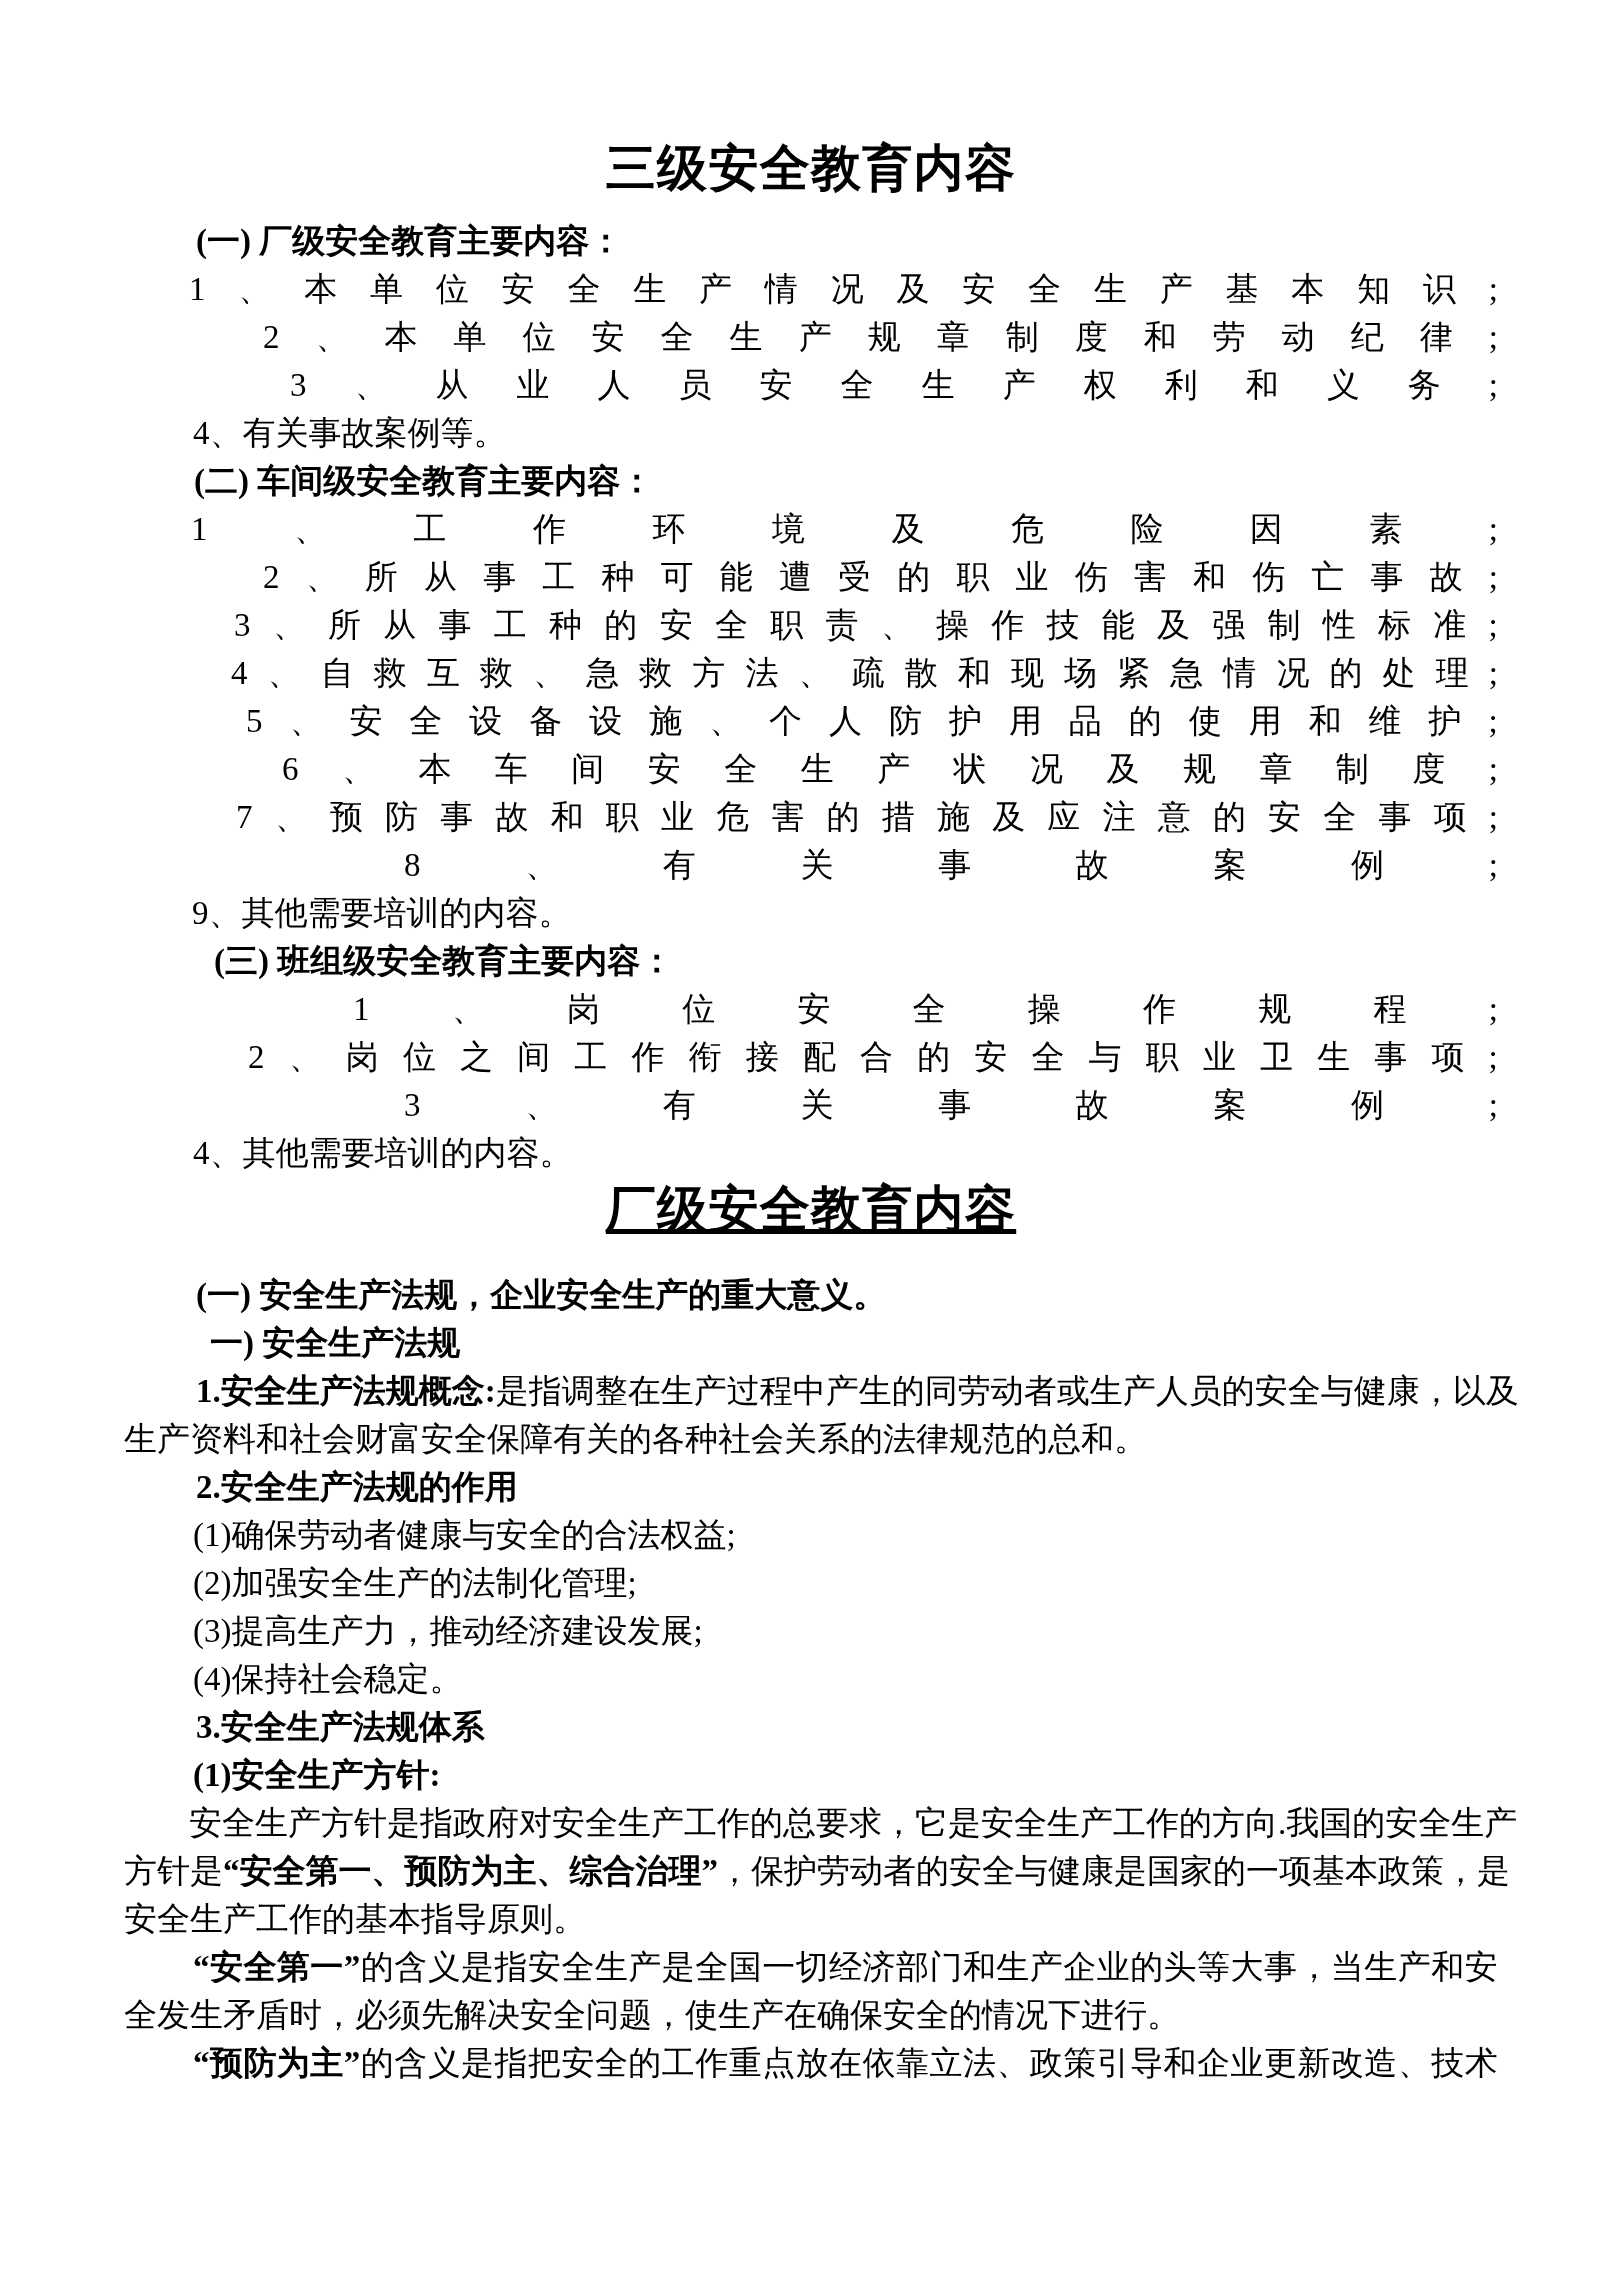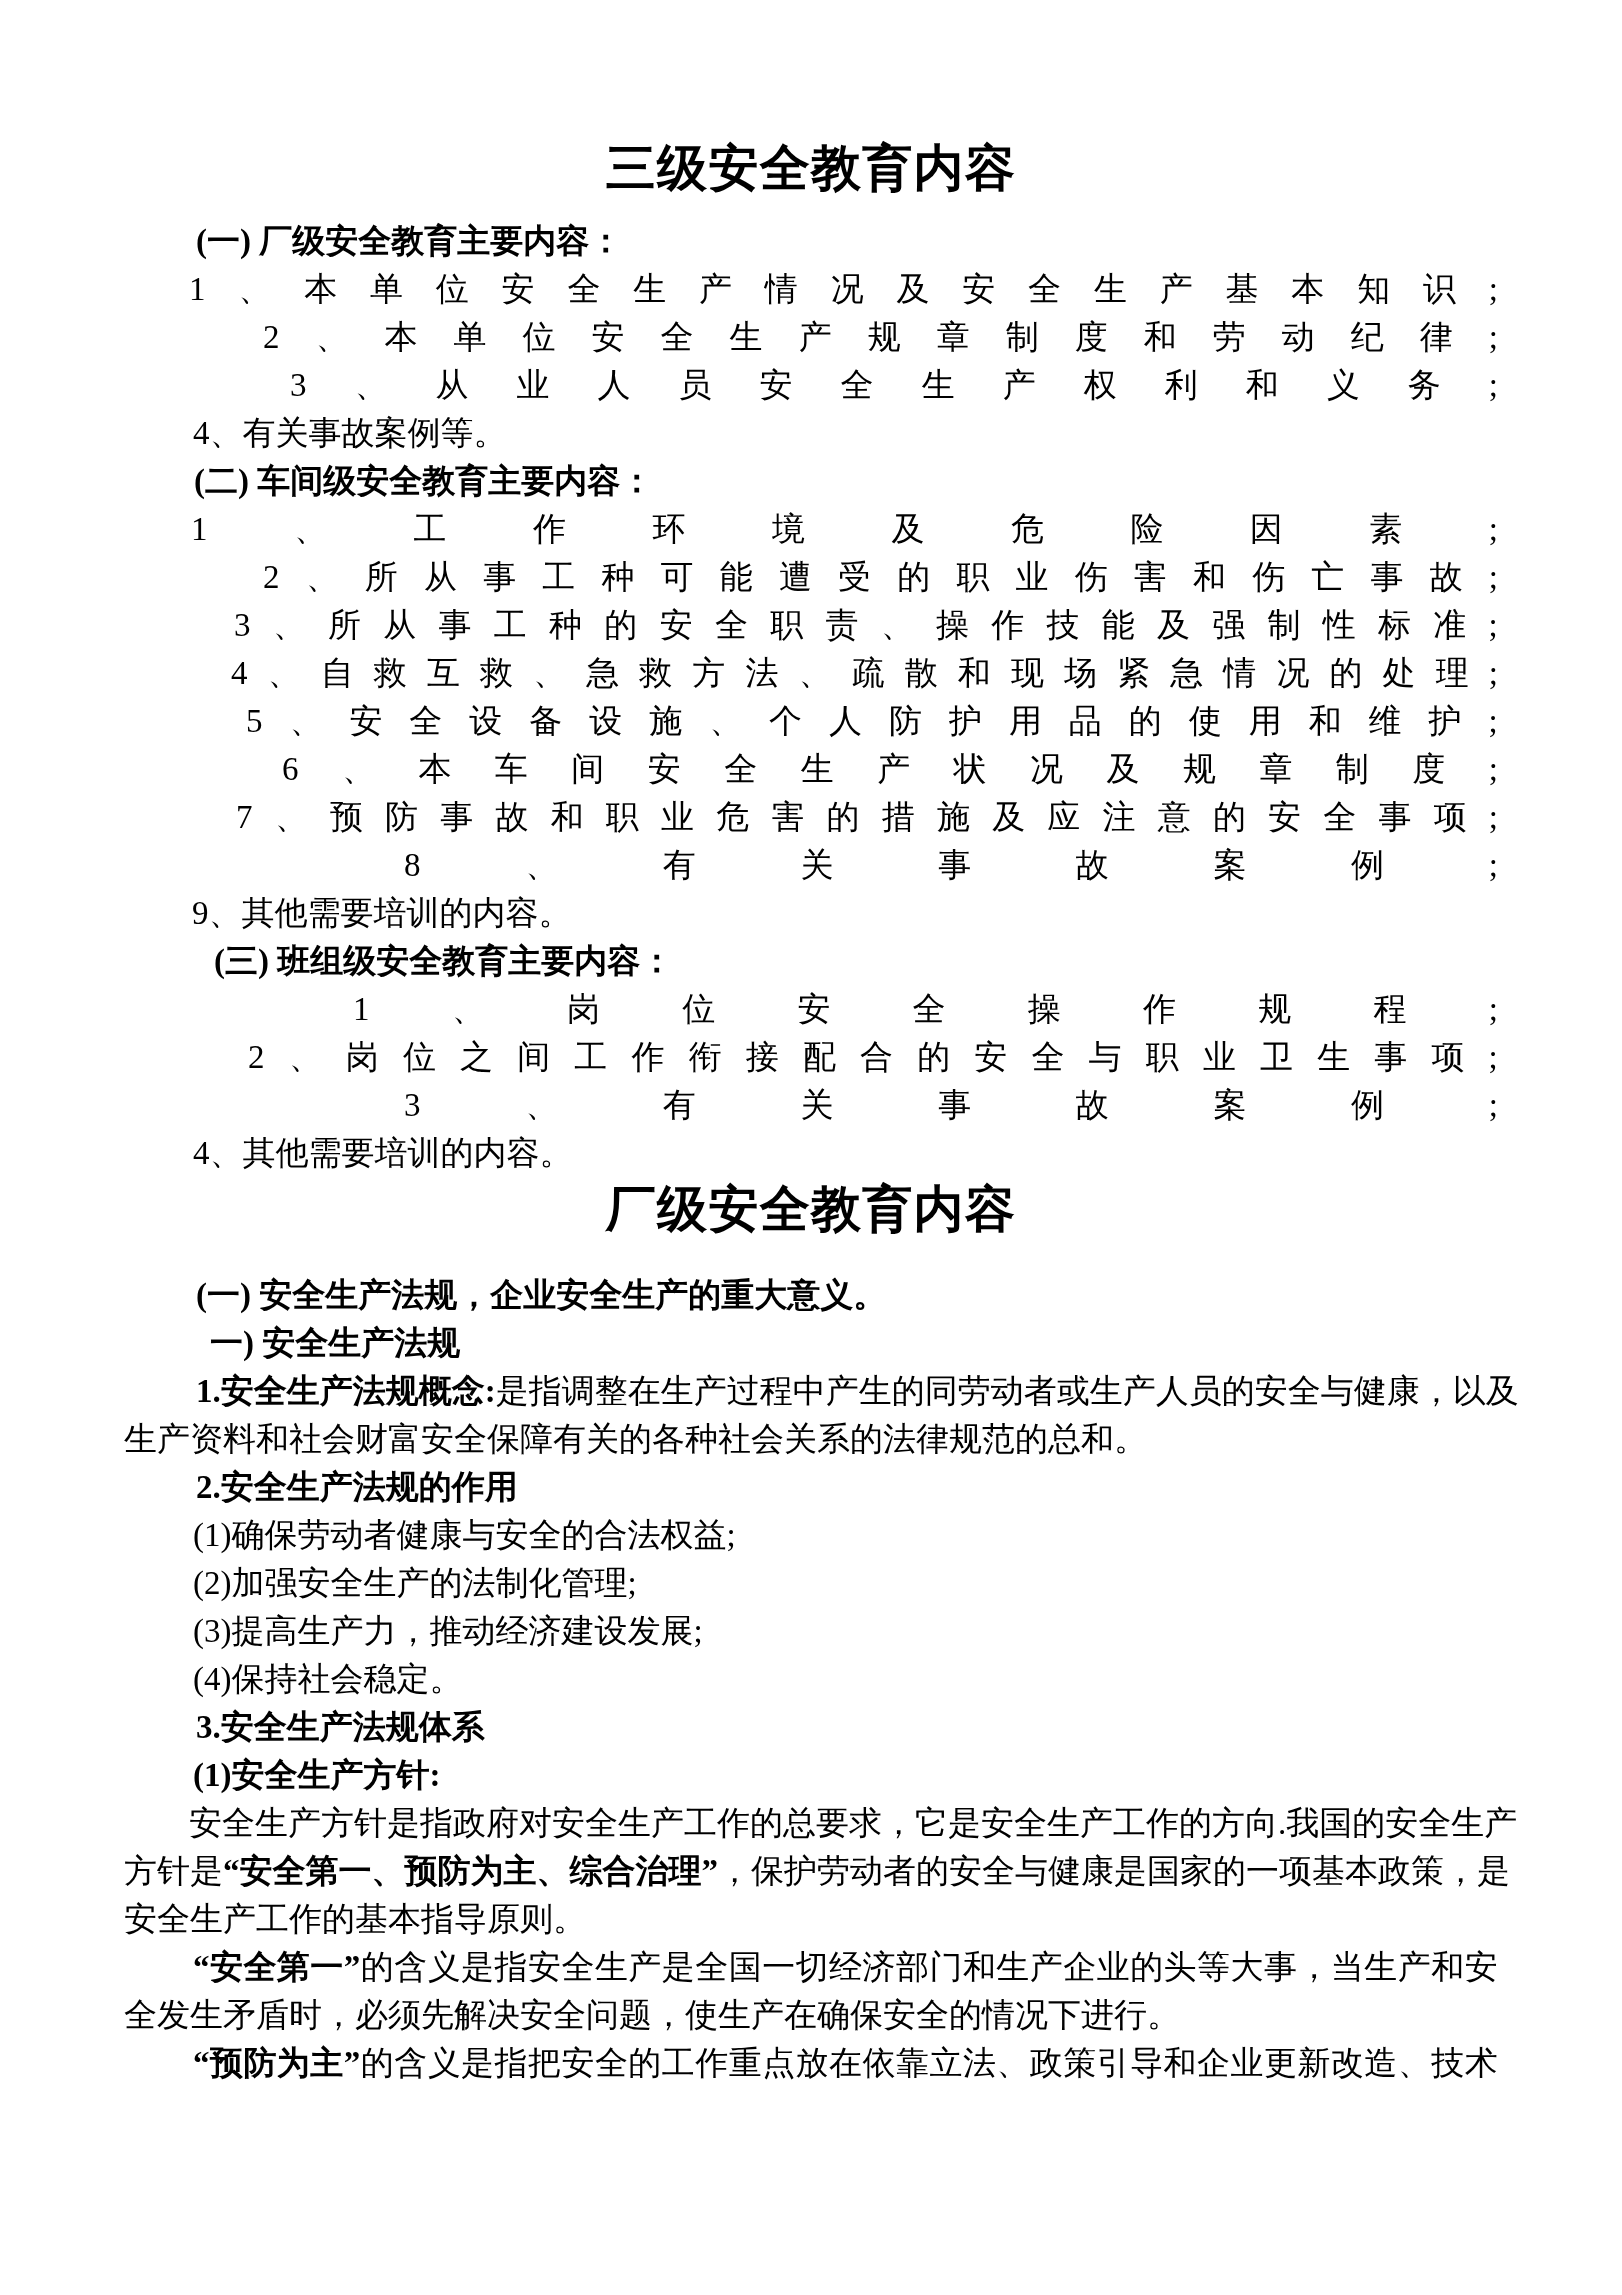--- a/index.html
+++ b/index.html
@@ -21,21 +21,21 @@
     width: 1374px;
   }
   .doc-title {
     font-size: 50px;
     font-weight: bold;
     text-align: center;
     line-height: 65px;
     letter-spacing: 1.3px;
   }
   #title1 { margin-top: 136px; margin-bottom: 16.4px; }
-  #title2 { margin-top: 0;     margin-bottom: 29.4px; }
+  #title2 { margin-top: 0;     margin-bottom: 29.4px; text-decoration: underline; }
   .line {
     display: flex;
     align-items: center;
     height: 48px;
     font-size: 33px;
     justify-content: flex-start;
   }
   .line.fill {
     justify-content: space-between;
   }

